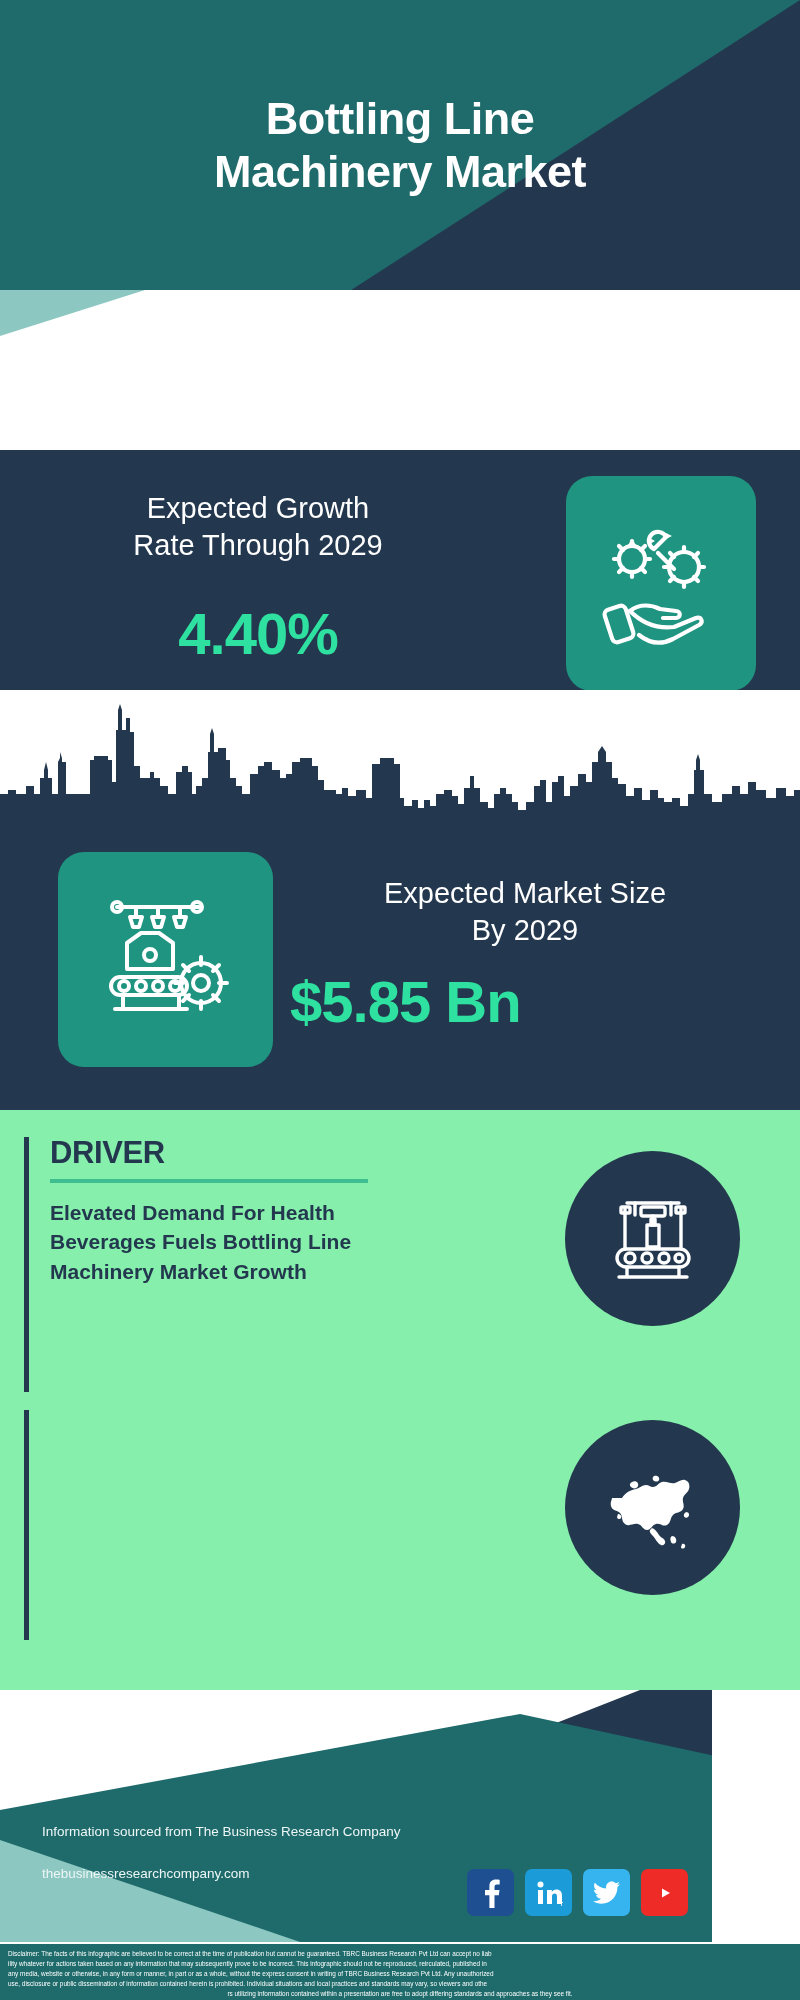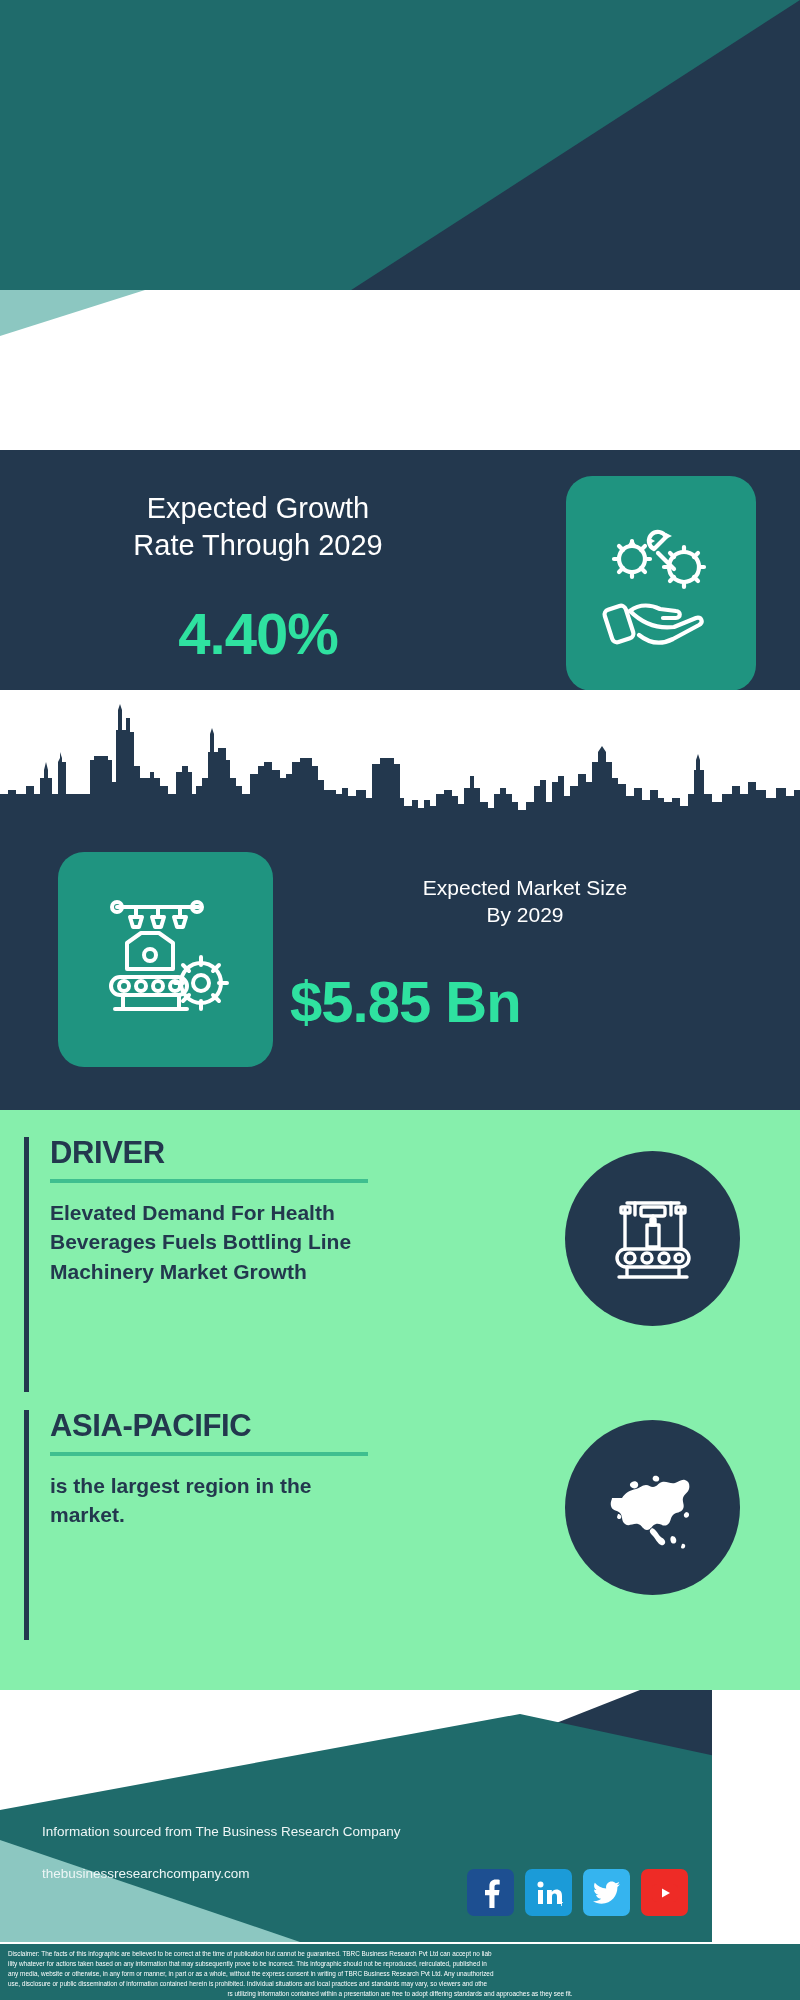--- a/index.html
+++ b/index.html
@@ -104,21 +104,21 @@
     width:800px; height:135px;
     background:#ffffff;
   }
   .skyline svg{display:block;}
   .market-label{
     position:absolute;
     left:290px; top:185px;
     width:470px;
     text-align:center;
     color:#ffffff;
-    font-size:21px;
+    font-size:29px;
     line-height:1.28;
     white-space:pre-line;
   }
   .market-value{
     position:absolute;
     left:290px; top:278px;
     width:470px;
     color:#2fe1a0;
     font-size:58px;
     font-weight:bold;
@@ -247,20 +247,22 @@
 </style>
 </head>
 <body>
 
 <div class="page">
 
   <div class="hero">
     <svg class="hero-diag" viewBox="0 0 800 336" preserveAspectRatio="none">
       <polygon points="800,0 800,336 280,336" fill="#23384e"></polygon>
     </svg>
+    <div class="hero-title">Bottling Line
+Machinery Market</div>
     <svg class="hero-bottom-tri" viewBox="0 0 800 46" preserveAspectRatio="none">
       <polygon points="0,0 800,0 800,46 0,46" fill="#ffffff"></polygon>
       <polygon points="0,0 145,0 0,46" fill="#8cc7c1"></polygon>
       <polygon points="0,0 800,0 800,6 0,18" fill="#23384e" opacity="0.0"></polygon>
     </svg>
   </div>
 
   <div class="growth">
     <div class="growth-label">Expected Growth
 Rate Through 2029</div>
@@ -400,26 +402,20 @@
             <circle cx="82" cy="75" r="4"></circle>
 
             <path d="M30 84 v10 M82 84 v10 M22 94 h68"></path>
           </g>
         </svg>
       </div>
     </div>
 
     <div class="card card-2">
       <div class="card-rule"></div>
-      <div class="card-body">
-        <div class="card-title">ASIA-PACIFIC</div>
-        <div class="card-underline"></div>
-        <div class="card-text">is the largest region in the
-market.</div>
-      </div>
       <div class="circle-icon">
         <svg width="118" height="112" viewBox="0 0 118 112">
           <g fill="#ffffff">
             <path d="M28 46 c3 -5 8 -8 14 -9 c4 -1 6 -4 10 -4 c3 0 4 2 7 2 c4 0 5 -4 9 -5
                      c5 -1 8 2 13 1 c4 -1 6 -4 10 -3 c4 1 5 5 4 9 c-1 4 -5 5 -6 9 c-1 4 2 7 0 11
                      c-2 4 -7 3 -10 6 c-3 3 -2 8 -6 10 c-4 2 -7 -2 -11 -1 c-4 1 -5 6 -9 6
                      c-4 0 -5 -5 -9 -6 c-5 -1 -9 3 -13 0 c-4 -3 -2 -8 -5 -11 c-3 -3 -8 -2 -9 -7
                      c-1 -4 1 -6 1 -8 z"></path>
             <path d="M58 76 c3 1 5 4 7 7 c2 3 5 3 6 6 c1 3 -2 5 -4 4 c-4 -2 -5 -6 -8 -9
                      c-2 -2 -4 -4 -3 -6 z"></path>

